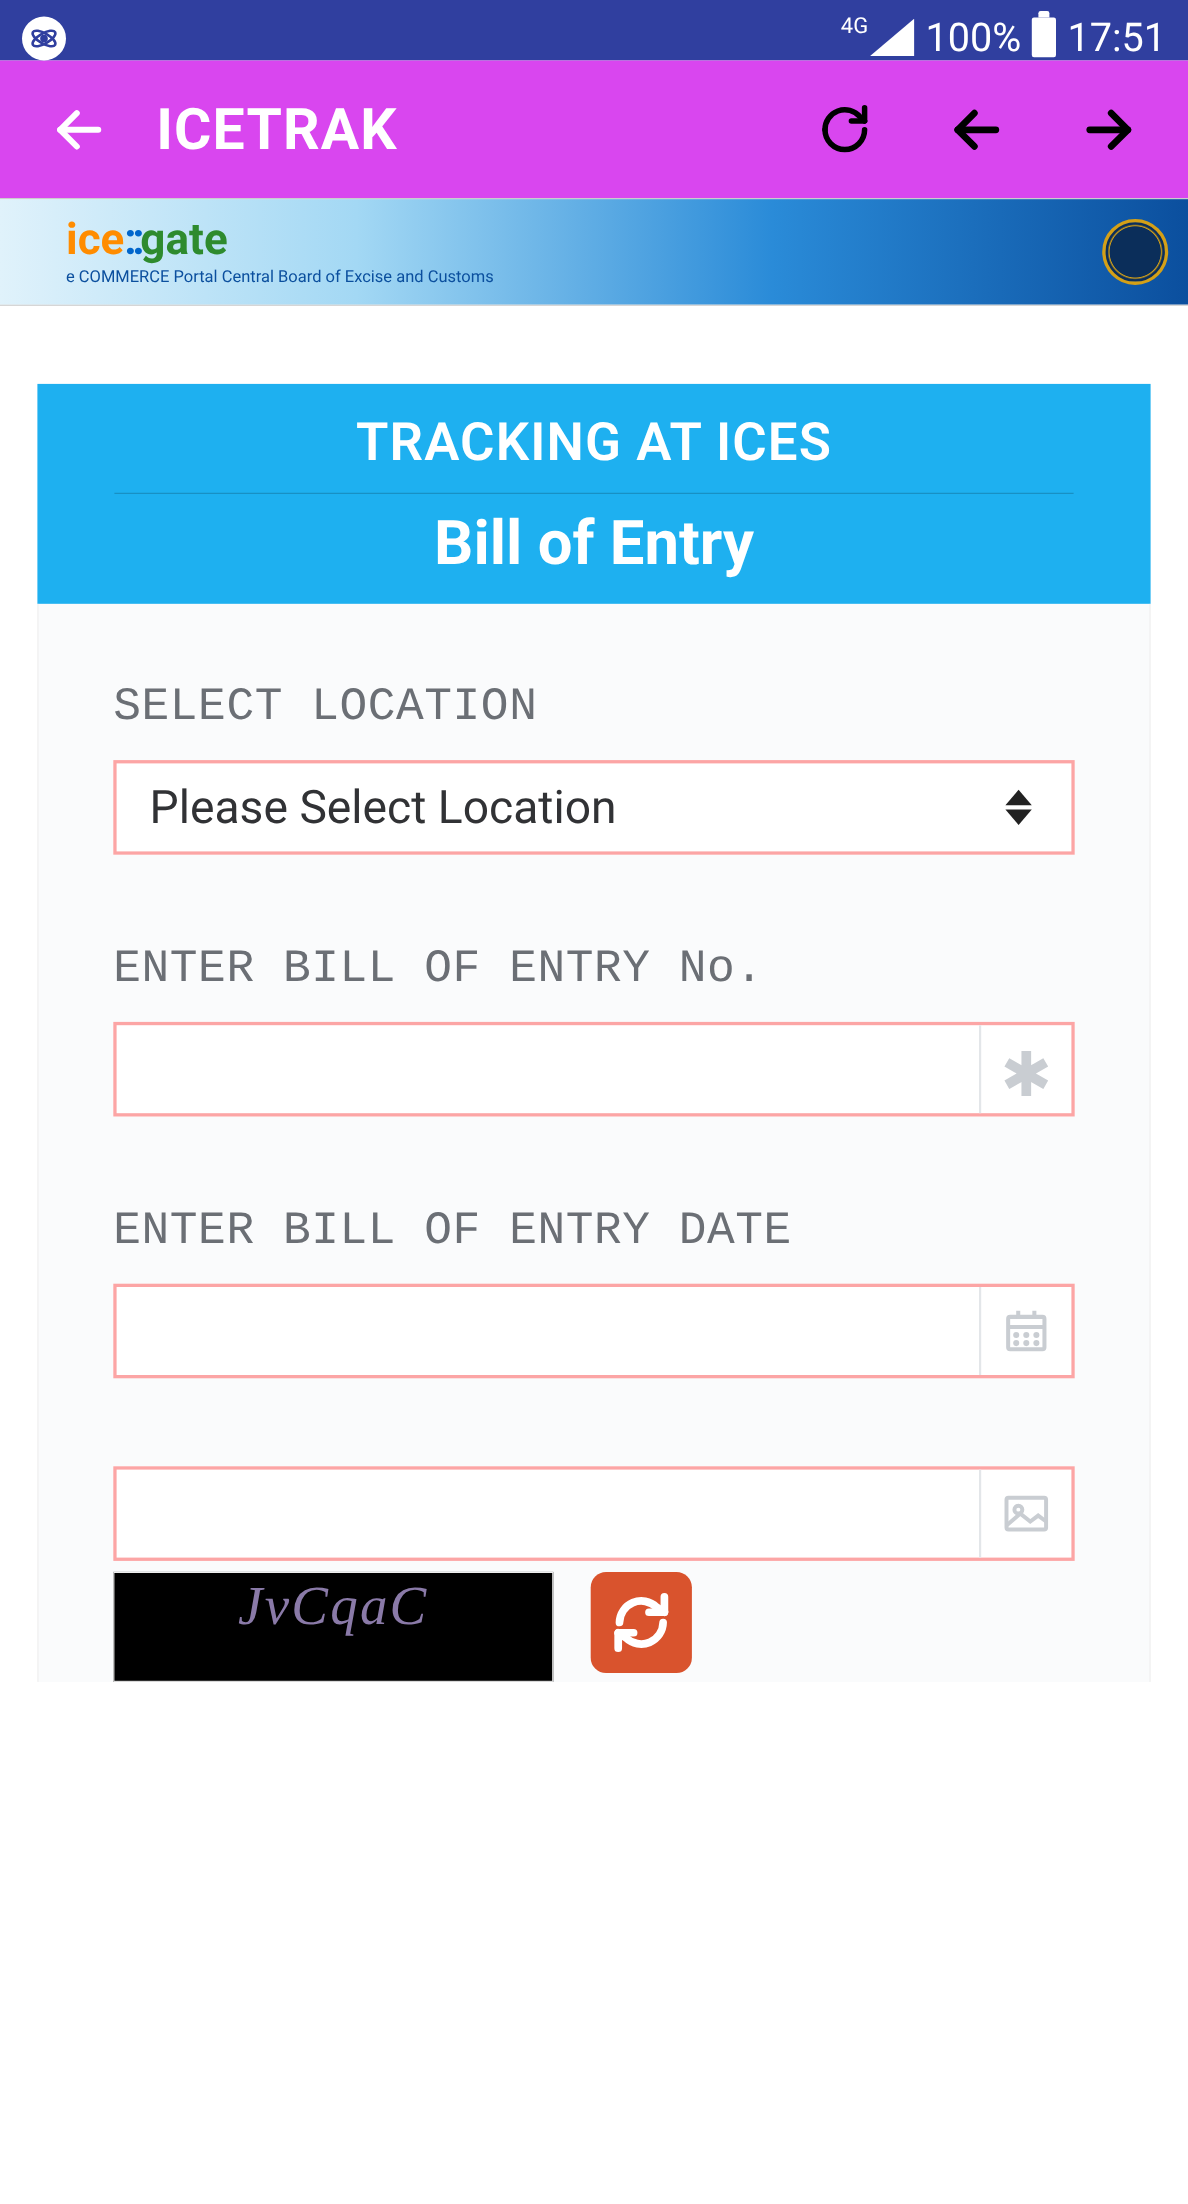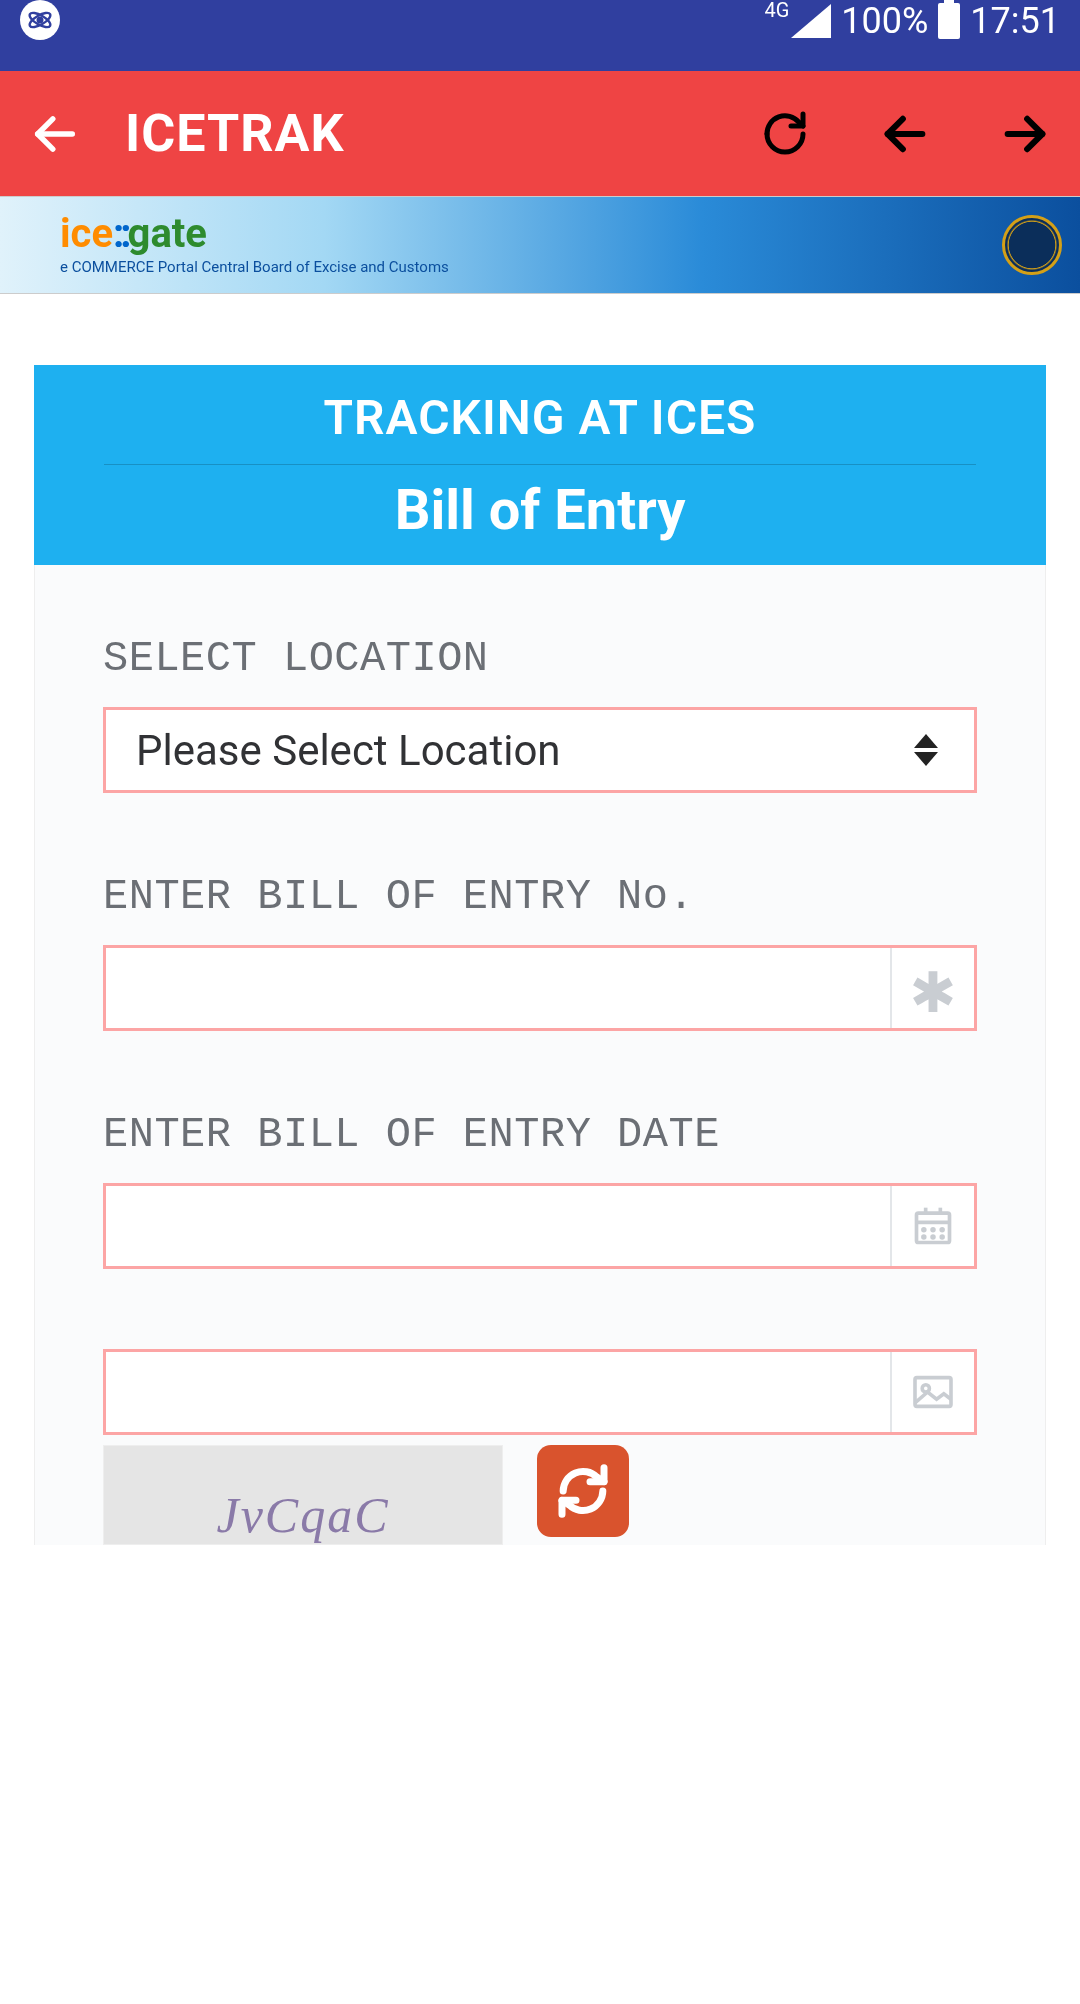--- a/index.html
+++ b/index.html
@@ -6,24 +6,24 @@
   body {
     width: 1080px;
     height: 2004px;
     font-family: -apple-system, Roboto, "Helvetica Neue", Arial, sans-serif;
     background: #ffffff;
     overflow: hidden;
   }
 
   
   .status-bar {
-    height: 71px;
+    height: 55px;
     background: #303f9f;
     display: flex;
-    align-items: flex-start;
+    align-items: flex-end;
     padding: 0 20px;
     color: #fff;
     font-size: 36px;
   }
   .status-left { flex: 0 0 auto; }
   .status-right { margin-left: auto; display: flex; align-items: center; gap: 10px; }
   .status-icon-circle {
     width: 40px; height: 40px; border-radius: 50%;
     background: #fff; display: flex; align-items: center; justify-content: center;
     color: #303f9f; font-size: 30px;
@@ -40,24 +40,24 @@
   .batt-icon {
     width: 22px; height: 36px; background: #fff; position: relative; border-radius: 2px;
   }
   .batt-icon::before {
     content: ""; position: absolute; top: -6px; left: 6px; width: 10px; height: 6px; background: #fff; border-radius: 2px 2px 0 0;
   }
 
   
   .app-bar {
     height: 125px;
-    background: #ef4444;
+    background: #d946ef;
     display: flex;
     align-items: center;
-    padding: 0 15px;
+    padding: 0 32px;
   }
   .app-bar .back {
     width: 80px; display: flex; align-items: center; justify-content: center;
   }
   .app-title {
     color: #fff; font-size: 52px; font-weight: 700; margin-left: 30px; letter-spacing: 1px;
   }
   .app-actions { margin-left: auto; display: flex; gap: 60px; padding-right: 10px; }
   .app-actions .ic { width: 60px; height: 60px; display: flex; align-items: center; justify-content: center; }
 
@@ -145,22 +145,22 @@
     width: 84px; border-left: 2px solid #e3e6e9; display: flex; align-items: center; justify-content: center;
     color: #c9cdd2;
   }
   .asterisk { font-size: 56px; color: #c9cdd2; line-height: 1; margin-top: 10px; }
 
   
   .captcha-row {
     display: flex; gap: 30px; align-items: flex-start; margin-top: -20px;
   }
   .captcha-img {
-    width: 400px; height: 100px; background: #e5e5e5; border: 1px solid #eee;
-    display: flex; align-items: flex-end; justify-content: center;
+    width: 400px; height: 100px; background: #000000; border: 1px solid #eee;
+    display: flex; align-items: flex-start; justify-content: center;
     font-family: Georgia, "Times New Roman", serif;
     font-style: italic;
     font-size: 50px;
     color: #8a7aa8;
     letter-spacing: 2px;
   }
   .captcha-refresh {
     width: 92px; height: 92px; border-radius: 14px;
     background: #d9532d;
     display: flex; align-items: center; justify-content: center;

